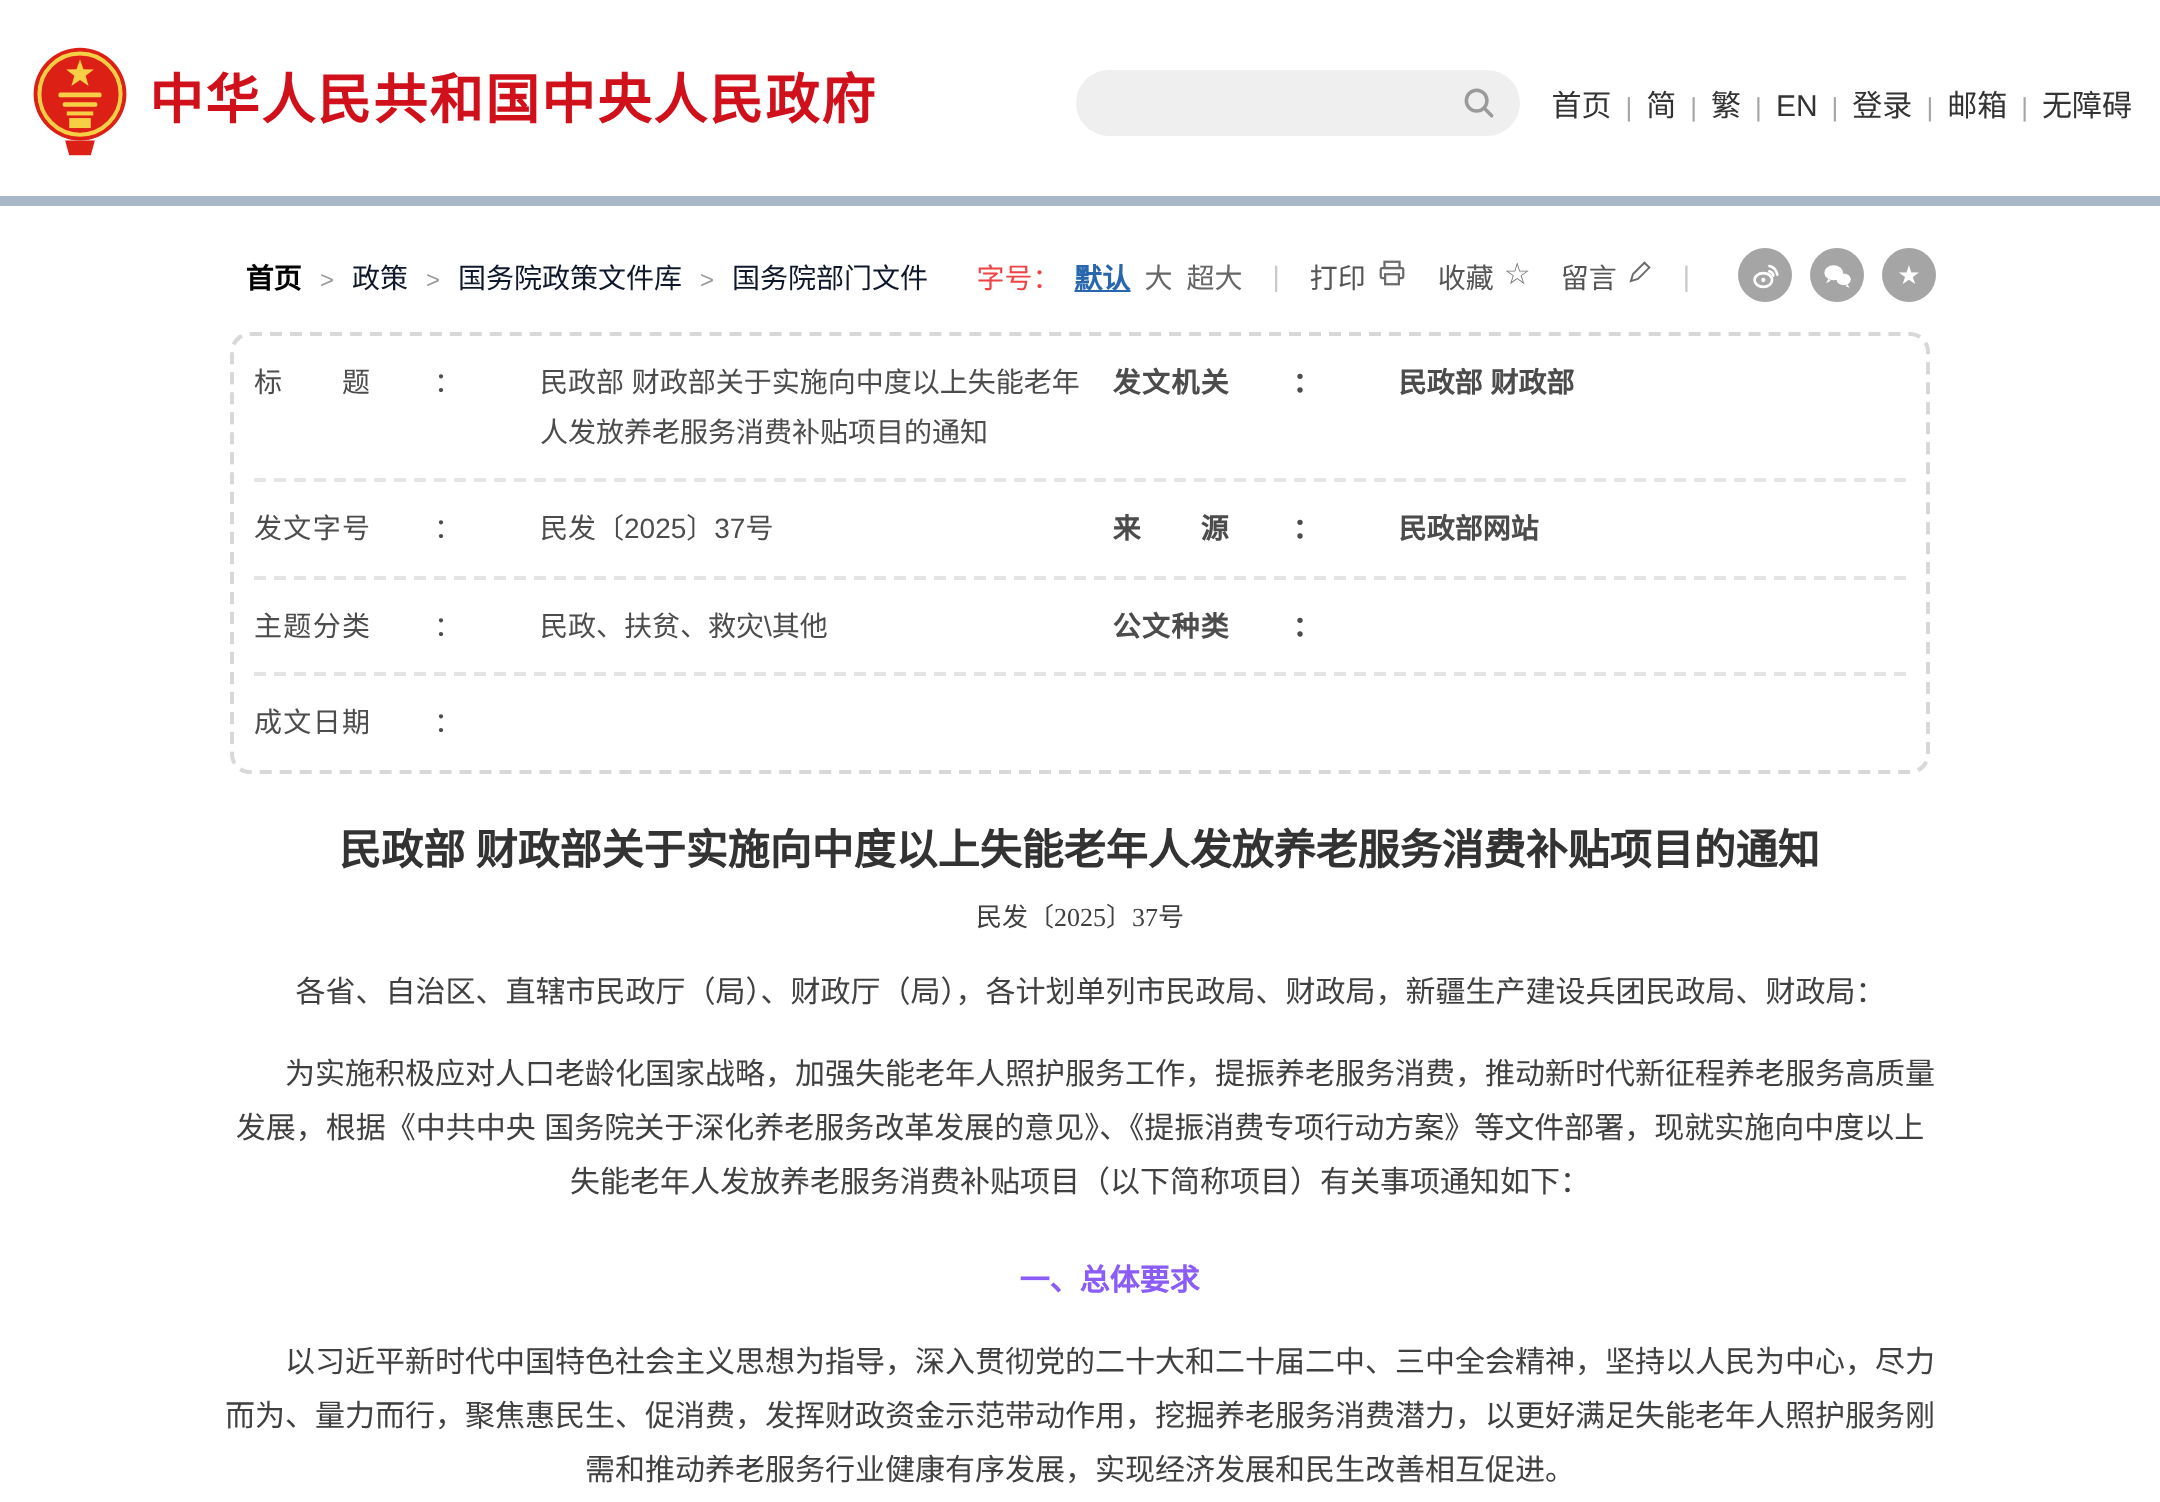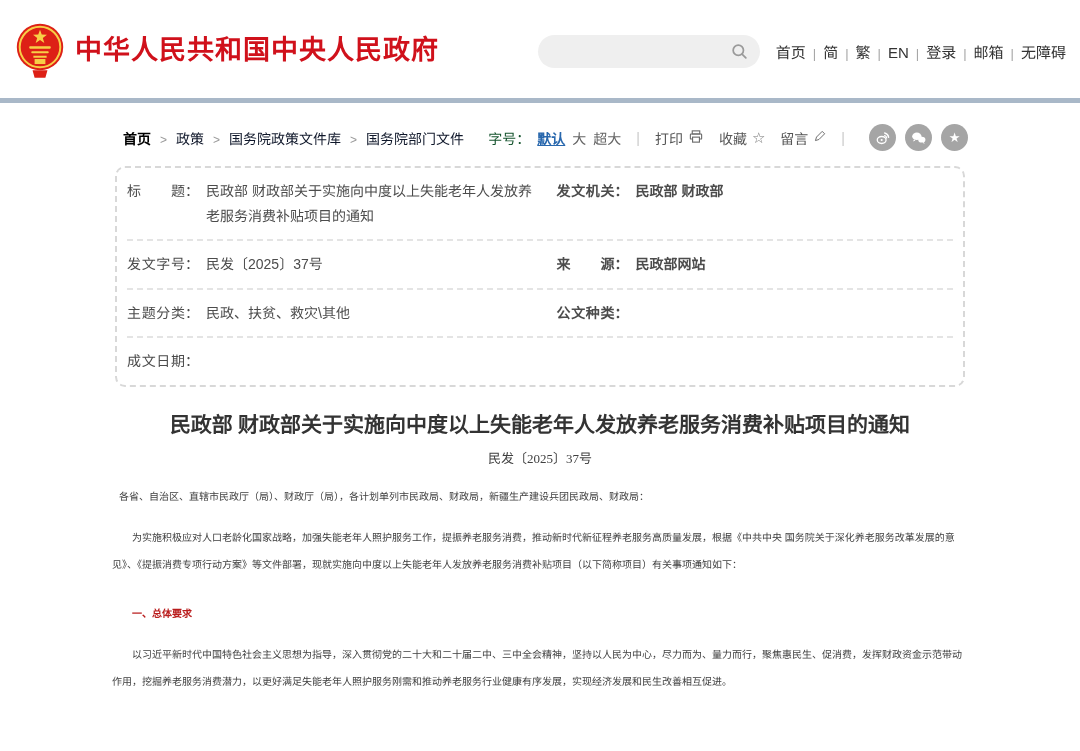--- a/index.html
+++ b/index.html
@@ -41,21 +41,21 @@
   
   .toolbar-row {
     display: flex; align-items: center; justify-content: space-between;
     padding: 21px 112px 15px 123px; font-size: 14px;
   }
   .breadcrumb { white-space: nowrap; }
   .bc-link { color: #0f172a; }
   .bc-link.first { font-weight: bold; color: #000; }
   .bc-sep { color: #999; margin: 0 9px; font-size: 12px; }
   .page-tools { display: flex; align-items: center; color: #666; white-space: nowrap; }
-  .fs-label { color: #14532d; }
+  .fs-label { color: #ef4444; }
   .fs-opt { margin-left: 7px; color: #666; }
   .fs-opt.active { color: #2867ad; font-weight: bold; text-decoration: underline; }
   .tool-sep { color: #c9c9c9; margin: 0 15px; }
   .tool-link { display: inline-flex; align-items: center; color: #555; margin-right: 15px; gap: 5px; }
   .tool-link:last-of-type { margin-right: 0; }
   .glyph-star { font-size: 15px; color: #777; line-height: 1; }
   .share-group { display: inline-flex; align-items: center; }
   .share-circle {
     width: 27px; height: 27px; border-radius: 50%;
     background: #a5a5a5; color: #fff;
@@ -63,45 +63,45 @@
     margin-left: 9px; font-size: 13px; line-height: 1;
   }
 
   
   .meta-box {
     margin: 0 115px; border: 2px dashed #d8d8d8; border-radius: 10px;
     padding: 0 10px; font-size: 14px; color: #4c4c4c;
   }
   .meta-row { display: flex; padding: 11px 0; }
   .meta-row + .meta-row { border-top: 2px dashed #e4e4e4; }
-  .meta-cell { display: flex; line-height: 1.75; align-items: flex-start; }
+  .meta-cell { display: flex; line-height: 1.75; align-items: flex-start; gap: 32px; }
   .meta-cell.left  { width: 52%; padding-right: 14px; }
   .meta-cell.right { flex: 1; font-weight: bold; }
   .meta-label {
     display: inline-block; width: 58px; flex-shrink: 0;
     text-align: justify; text-align-last: justify;
   }
   .colon { margin-right: 7px; flex-shrink: 0; }
   .meta-value { flex: 1; }
 
   
   .doc-title {
     font-family: "Liberation Serif", "DejaVu Serif", serif;
     font-size: 21px; font-weight: bold; color: #333;
     text-align: center; margin: 23px 120px 7px; line-height: 1.5;
   }
   .doc-number {
     font-family: "Liberation Serif", "DejaVu Serif", serif;
     font-size: 13px; color: #404040; text-align: center; margin: 0 0 10px;
   }
-  .doc-body { margin: 16px 112px; font-size: 10px; line-height: 27px; color: #404040; }
+  .doc-body { margin: 16px 112px; font-size: 15px; line-height: 27px; color: #404040; text-align: center; }
   .doc-body p { margin: 14px 0; }
   .body-salutation { text-indent: 0.7em; }
   .body-para { text-indent: 2em; }
-  .body-heading { text-indent: 2em; font-weight: bold; color: #b91c1c; margin: 22px 0 14px !important; }
+  .body-heading { text-indent: 2em; font-weight: bold; color: #8b5cf6; margin: 22px 0 14px !important; }
 </style>
 </head>
 <body>
 
 <header class="site-header">
   <span class="emblem">
     <svg viewBox="0 0 60 70" width="50" height="58">
       <circle cx="30" cy="29" r="28" fill="#dd2016"></circle>
       <circle cx="30" cy="29" r="24.5" fill="none" stroke="#f7cf47" stroke-width="2.4"></circle>
       <polygon fill="#f7cf47" points="30,8 32.1,14 38.4,14.2 33.4,18 35.2,24.1 30,20.5 24.8,24.1 26.6,18 21.6,14.2 27.9,14"></polygon>

